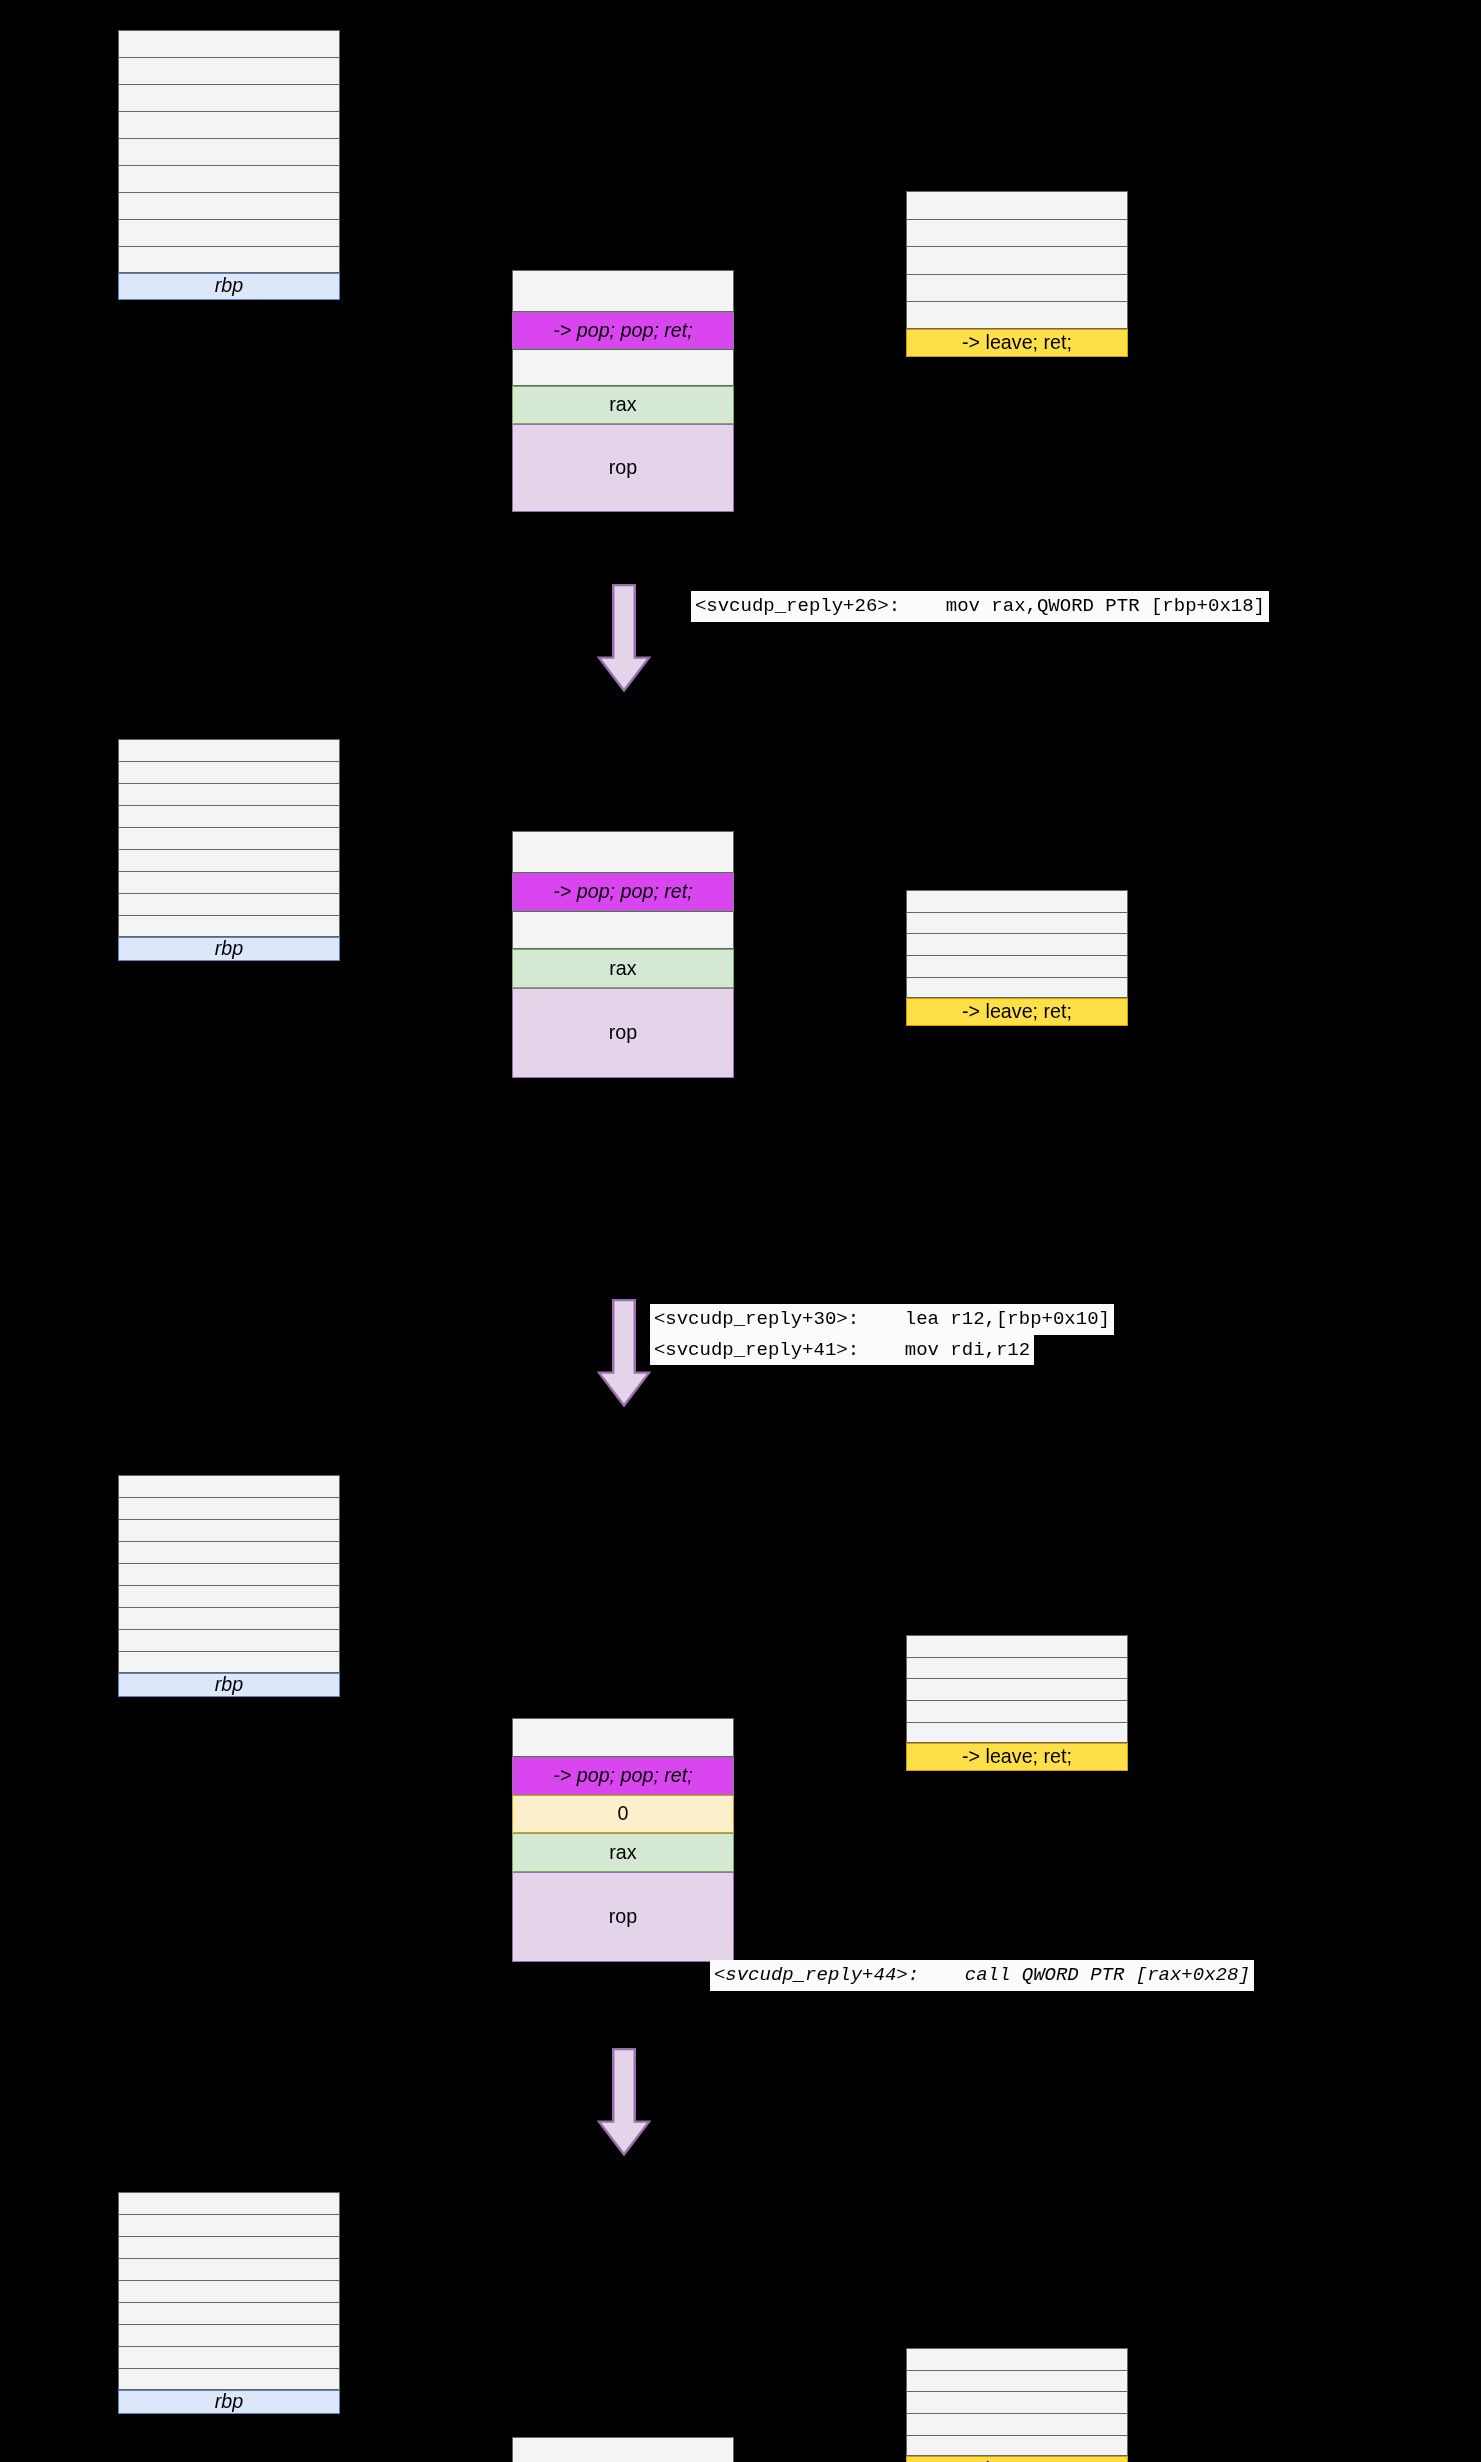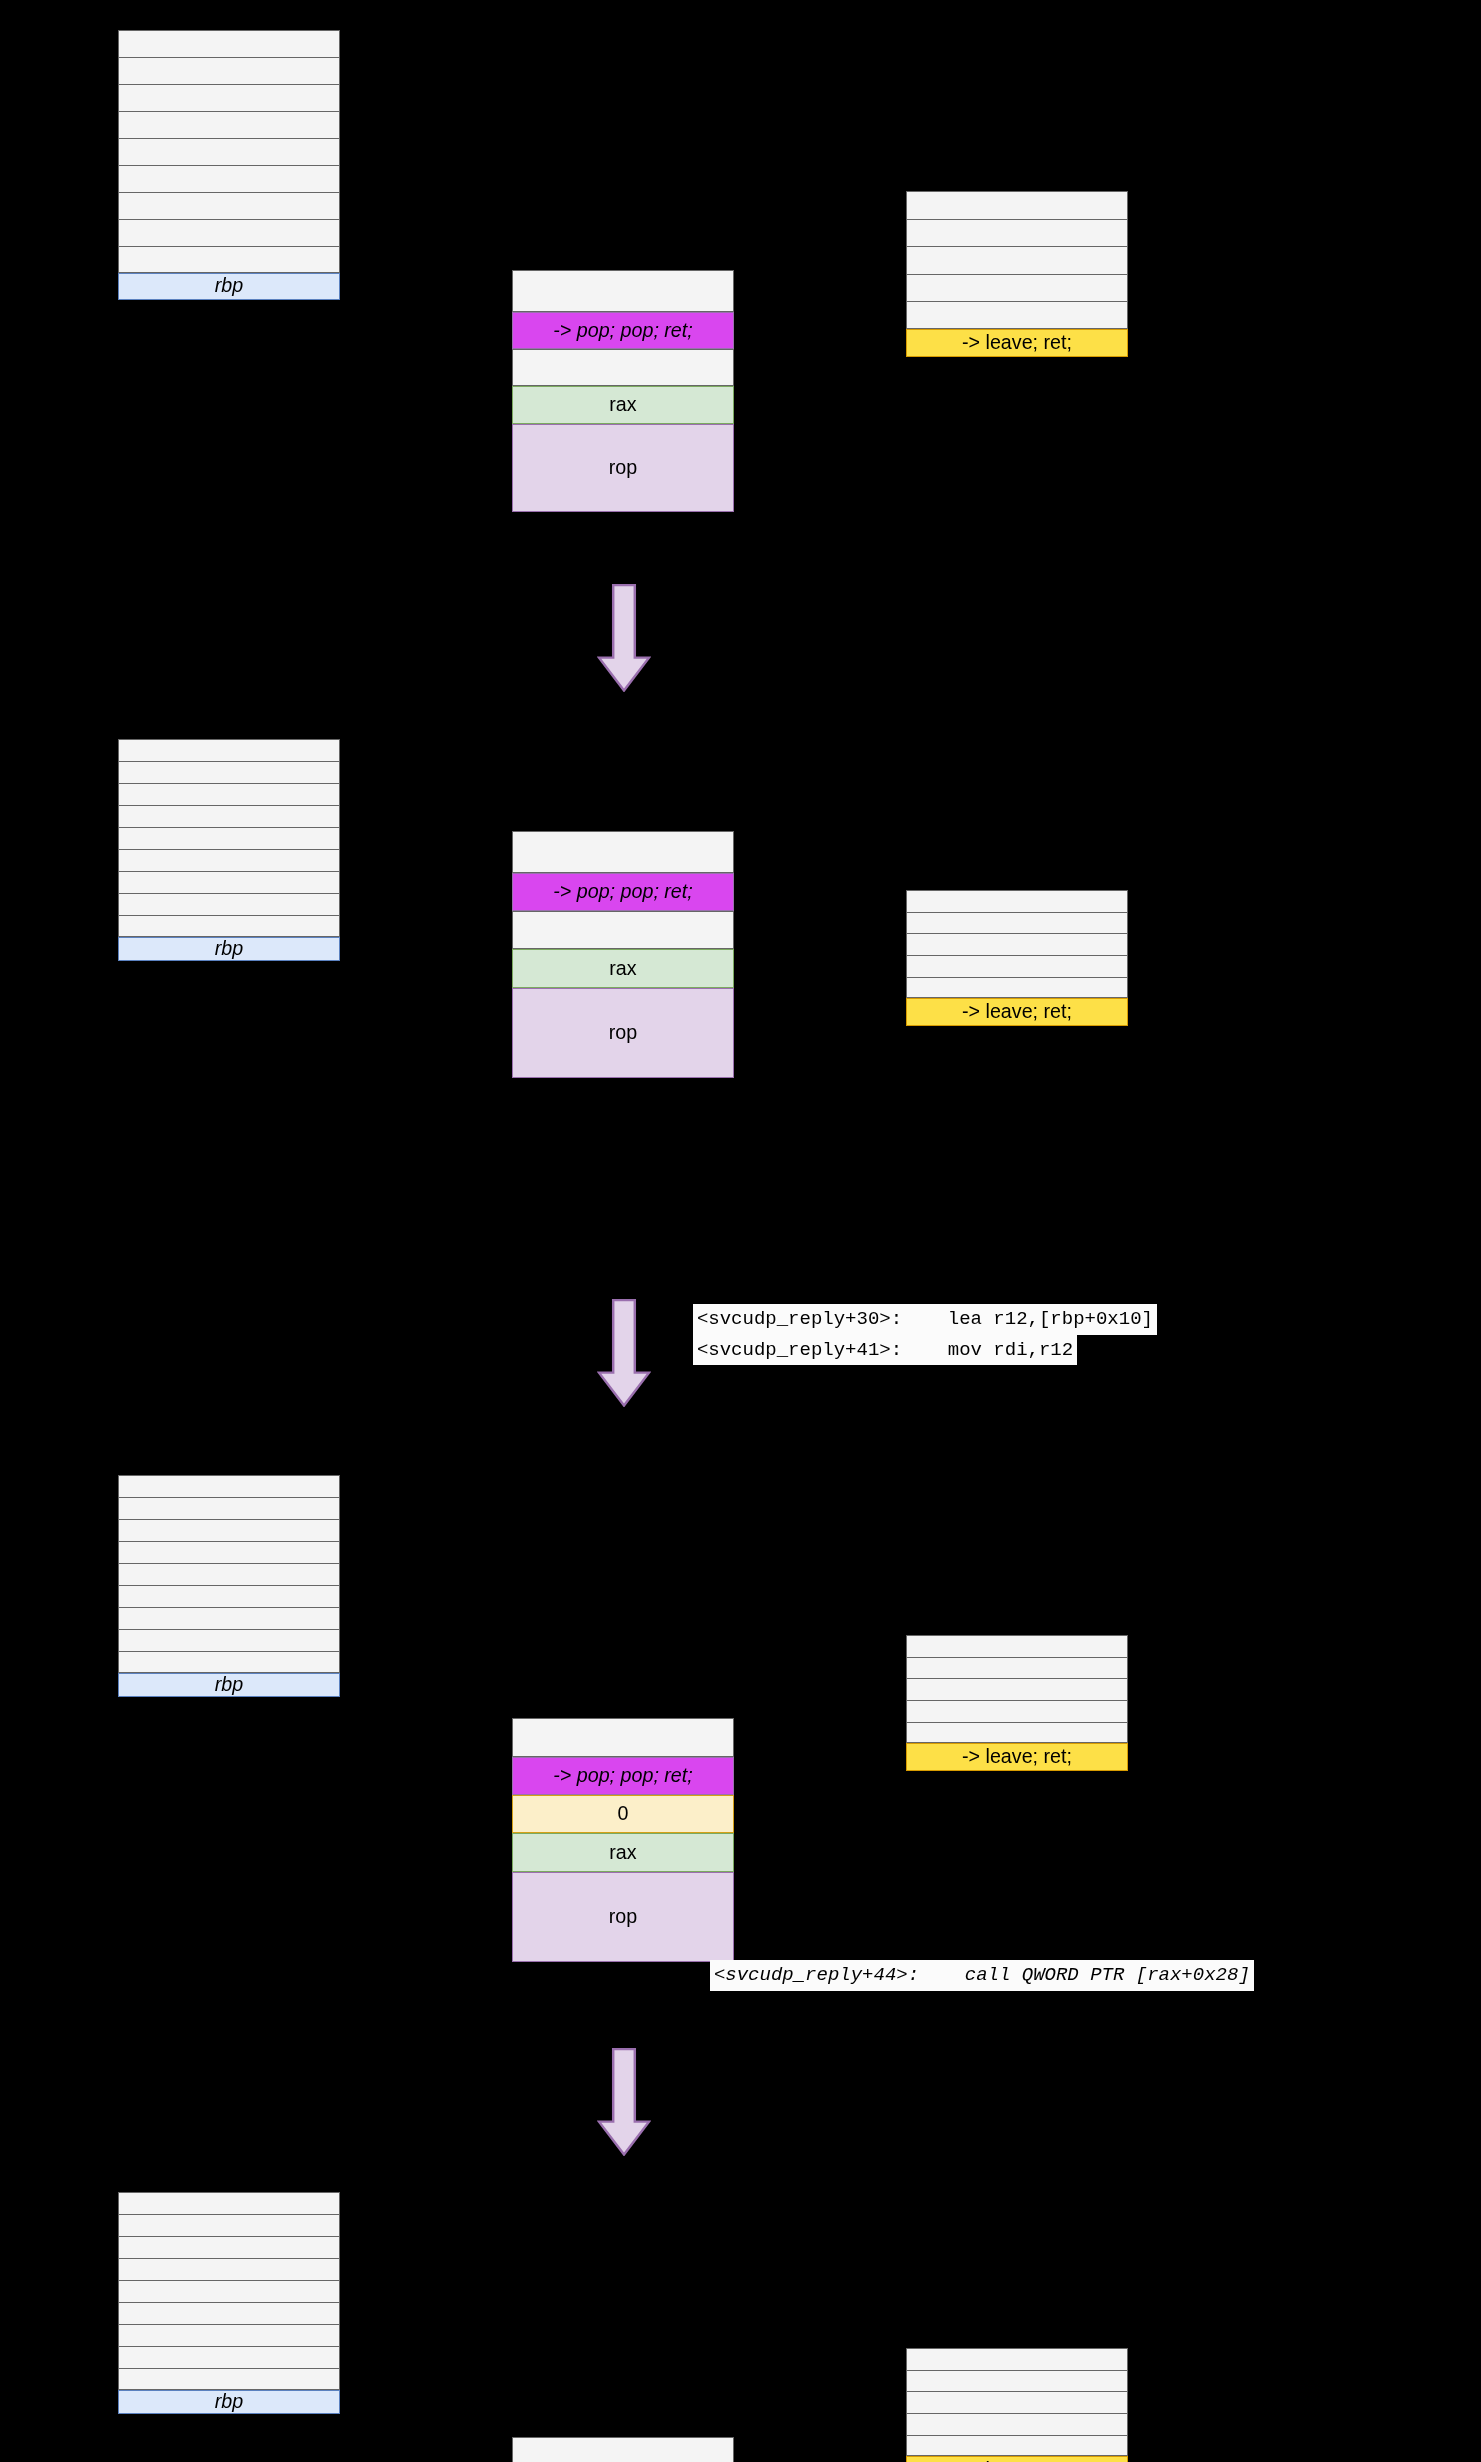--- a/index.html
+++ b/index.html
@@ -120,20 +120,21 @@
   <div class="cell empty last" style="height:27.6px;"></div>
   <div class="cell leave" style="height:28px;">-&gt; leave; ret;</div>
 </div>
 
 <div class="arrow" style="left:597px; top:584px; width:54px; height:108px;">
   <svg width="54" height="108" viewBox="0 0 110 220">
     <polygon points="33,2 77,2 77,150 106,150 55,217 4,150 33,150" fill="#e3d4ea" stroke="#9a6fae" stroke-width="5"></polygon>
   </svg>
 </div>
 <div class="instr-box" style="left:691px; top:591px;">
+  <div class="instr-line">&lt;svcudp_reply+26&gt;:    mov rax,QWORD PTR [rbp+0x18]</div>
 </div>
 
 <div class="stack" style="left:118px; top:739px; width:222px;">
   <div class="cell empty" style="height:22px;"></div>
   <div class="cell empty" style="height:22px;"></div>
   <div class="cell empty" style="height:22px;"></div>
   <div class="cell empty" style="height:22px;"></div>
   <div class="cell empty" style="height:22px;"></div>
   <div class="cell empty" style="height:22px;"></div>
   <div class="cell empty" style="height:22px;"></div>
@@ -157,21 +158,21 @@
   <div class="cell empty" style="height:21.7px;"></div>
   <div class="cell empty last" style="height:21.7px;"></div>
   <div class="cell leave" style="height:27.6px;">-&gt; leave; ret;</div>
 </div>
 
 <div class="arrow" style="left:597px; top:1299px; width:54px; height:108px;">
   <svg width="54" height="108" viewBox="0 0 110 220">
     <polygon points="33,2 77,2 77,150 106,150 55,217 4,150 33,150" fill="#e3d4ea" stroke="#9a6fae" stroke-width="5"></polygon>
   </svg>
 </div>
-<div class="instr-box" style="left:693px; top:1304px;">
+<div class="instr-box" style="left:650px; top:1304px;">
   <div class="instr-line">&lt;svcudp_reply+30&gt;:    lea r12,[rbp+0x10]</div>
   <div class="instr-line">&lt;svcudp_reply+41&gt;:    mov rdi,r12</div>
 </div>
 
 <div class="stack" style="left:118px; top:1475px; width:222px;">
   <div class="cell empty" style="height:22px;"></div>
   <div class="cell empty" style="height:22px;"></div>
   <div class="cell empty" style="height:22px;"></div>
   <div class="cell empty" style="height:22px;"></div>
   <div class="cell empty" style="height:22px;"></div>

